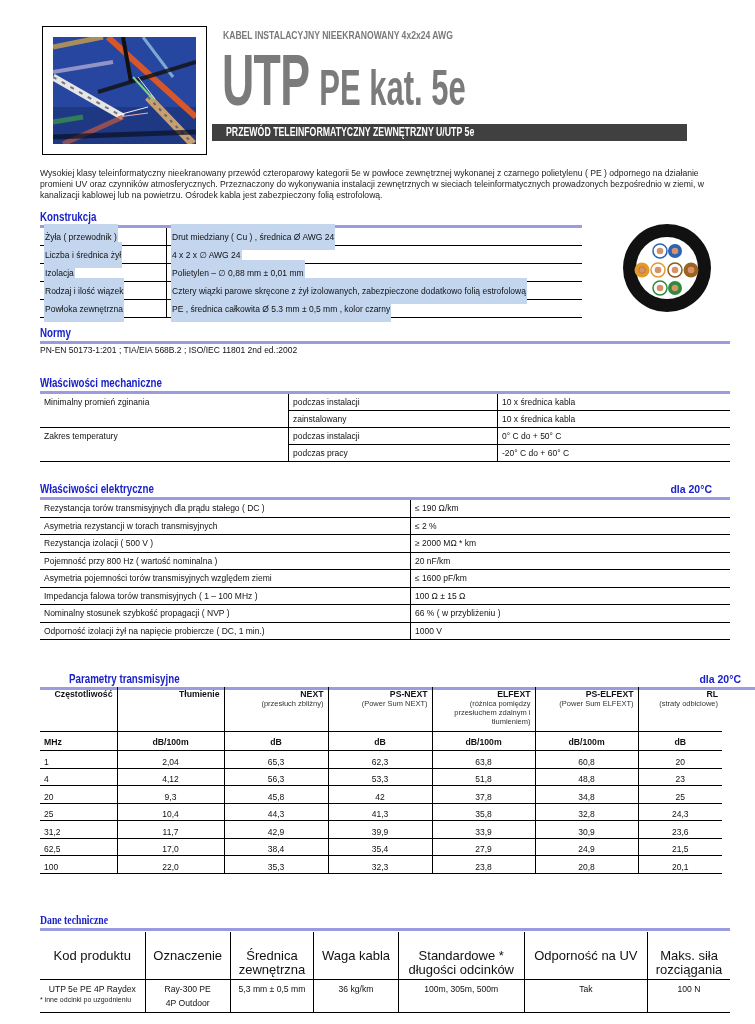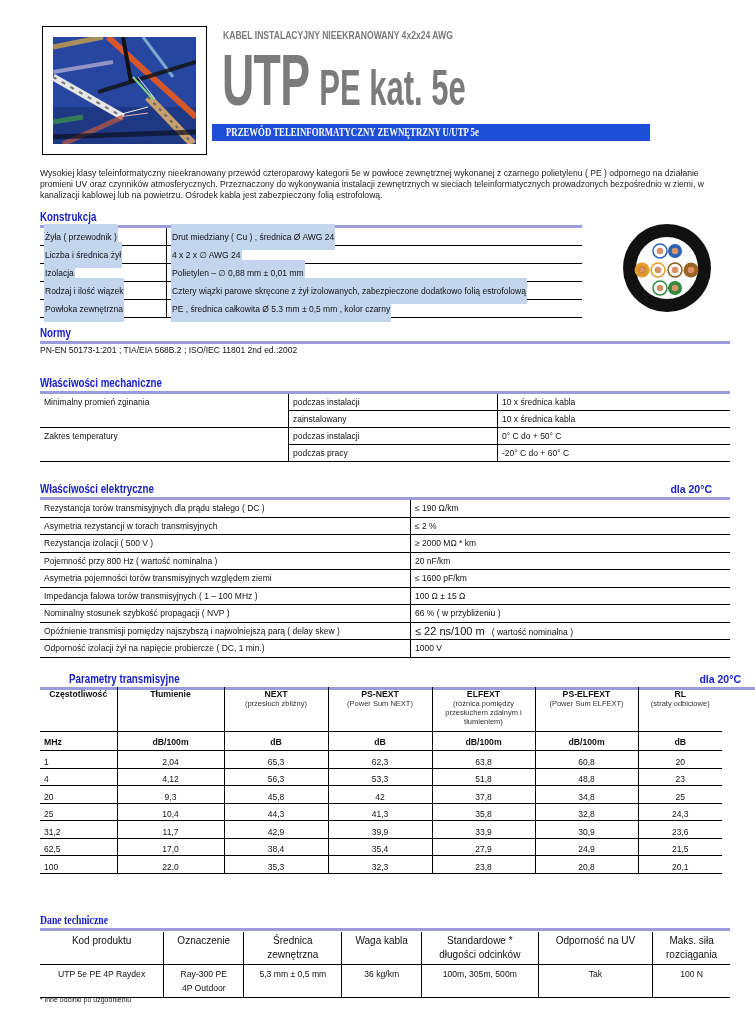--- a/index.html
+++ b/index.html
@@ -11,21 +11,21 @@
   .photo-frame { left:42px; top:26px; width:165px; height:129px; border:1px solid #000; box-sizing:border-box; background:#fff; }
   .photo { position:absolute; left:10px; top:10px; width:143px; height:107px; overflow:hidden;
            background:linear-gradient(160deg,#1b2f6e 0%,#2b4fa8 45%,#1d3d8c 70%,#0f1f4a 100%); }
   .photo svg { width:100%; height:100%; display:block; }
 
   .kicker { left:223px; top:29px; font-family:"Liberation Sans Narrow","Liberation Sans",sans-serif;
             font-weight:bold; font-size:11px; color:#7a7a7a; letter-spacing:0px; transform:scaleX(0.78); transform-origin:left; white-space:nowrap; }
   .big-title { left:222px; top:48px; white-space:nowrap; color:#7b7b7b; font-weight:bold; transform:scaleX(0.62); transform-origin:left; }
   .big-title .t1 { font-size:72px; line-height:64px; letter-spacing:-1px; }
   .big-title .t2 { font-size:50px; line-height:50px; margin-left:16px; }
-  .subbar { left:212px; top:124px; width:438px; height:17px; background:#1d4ed8;font-family:Liberation Serif, serif; }
+  .subbar { left:212px; top:124px; width:475px; height:17px; background:#404040; }
   .subbar span { position:absolute; left:14px; top:1px; color:#fff; font-weight:bold; font-size:12.5px; white-space:nowrap;
                  transform:scaleX(0.7); transform-origin:left; }
 
   .intro { left:40px; top:168px; width:690px; font-size:8.6px; line-height:11.2px; color:#222; }
 
   
   .sec-head { position:absolute; left:40px; width:690px; }
   .sec-head .title { color:#1a22c8; font-weight:bold; font-size:12.5px; white-space:nowrap; transform:scaleX(0.78); transform-origin:left; display:inline-block; }
   .sec-head .right { position:absolute; right:18px; top:1px; color:#1a22c8; font-weight:bold; font-size:10.5px; }
   .sec-head .rule { position:absolute; left:0; right:0; top:15px; height:3px; background:#9b9be0; }
@@ -53,34 +53,34 @@
   .mech tr.b2 td.c2, .mech tr.b2 td.c3 { border-bottom:1px solid #000; }
 
   
   .elec { left:40px; top:500px; width:690px; }
   .elec td { height:16.5px; border-bottom:1px solid #000; vertical-align:middle; }
   .elec td:first-child { width:362px; border-right:1px solid #000; }
   .elec td .big { font-size:11px; }
 
   
   .trans { left:40px; top:687px; width:682px; }
-  .trans th { text-align:center; font-weight:bold; font-size:8.7px; padding:2px 4px 0 4px; }
+  .trans th { text-align:right; font-weight:bold; font-size:8.7px; padding:2px 4px 0 4px; }
   .trans th .sub { display:block; font-weight:normal; font-size:7.5px; color:#333; line-height:9px; }
   .trans tr.hrow th { height:42px; border-bottom:1px solid #000; }
   .trans tr.units th { height:16px; text-align:center; border-bottom:1px solid #000; vertical-align:middle; }
   .trans tr.units th:first-child { text-align:left; }
   .trans td { height:15.5px; text-align:center; border-bottom:1px solid #000; vertical-align:bottom; padding-bottom:1px; }
   .trans td:first-child { text-align:left; }
   .trans th + th, .trans td + td { border-left:1px solid #000; }
   .trans col.c1 { width:77px; } .trans col.c2 { width:107px; } .trans col.c3 { width:104px; }
   .trans col.c4 { width:104px; } .trans col.c5 { width:103px; } .trans col.c6 { width:103px; } .trans col.c7 { width:84px; }
 
   
   .tech { left:40px; top:932px; width:690px; }
-  .tech th { font-weight:normal; text-align:center; font-size:10px; height:30px; line-height:14px; border-bottom:1px solid #000; padding-top:2px; }
+  .tech th { font-weight:normal; text-align:center; font-size:13px; height:30px; line-height:14px; border-bottom:1px solid #000; padding-top:17px; }
   .tech td { text-align:center; font-size:8.6px; line-height:14px; height:30px; border-bottom:1px solid #000; padding-top:2px; }
   .tech th + th, .tech td + td { border-left:1px solid #000; }
   .footnote { left:40px; top:996px; font-size:7px; color:#222; }
 </style>
 </head>
 <body>
 
 <div class="abs photo-frame">
   <div class="photo">
     <svg viewBox="0 0 143 107" preserveAspectRatio="none">
@@ -236,24 +236,20 @@
       </tr>
     <tr>
         <td>Impedancja falowa torów transmisyjnych  ( 1 – 100 MHz )</td>
         <td>100 Ω ± 15 Ω</td>
       </tr>
     <tr>
         <td>Nominalny stosunek szybkość propagacji  ( NVP )</td>
         <td>66 %  ( w przybliżeniu )</td>
       </tr>
     <tr>
-        <td>Opóźnienie transmisji pomiędzy najszybszą i najwolniejszą parą  ( delay skew )</td>
-        <td><span class="big">≤  22 ns/100 m</span><span style="white-space:pre">   ( wartość nominalna )</span></td>
-      </tr>
-    <tr>
         <td>Odporność izolacji żył na napięcie probiercze   ( DC, 1 min.)</td>
         <td>1000 V</td>
       </tr>
   </tbody>
 </table>
 
 <div class="sec-head" style="top:672px;padding-left:29px;">
   <span class="title">Parametry  transmisyjne</span>
   <span class="right">dla 20°C</span>
   <div class="rule"></div>

